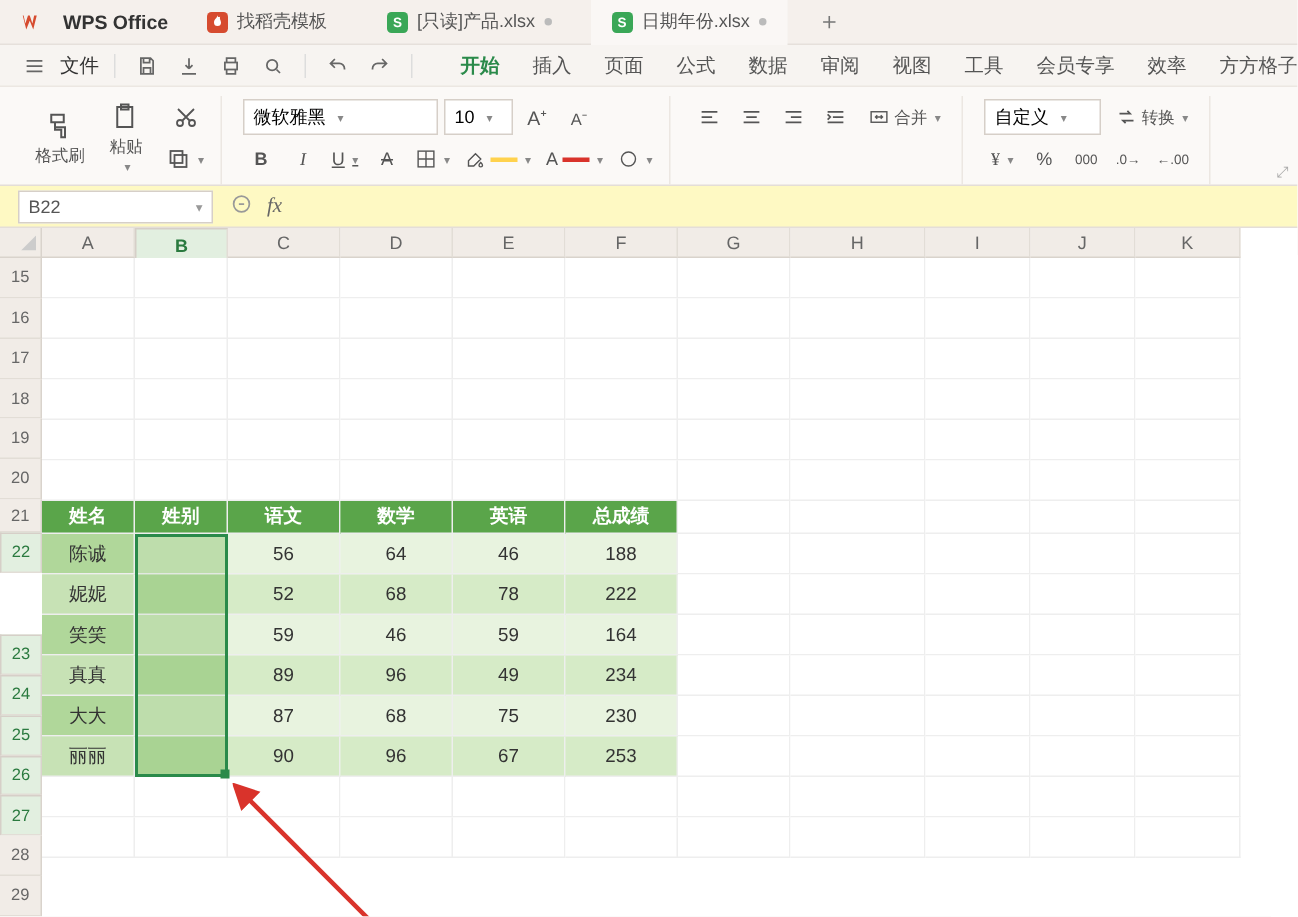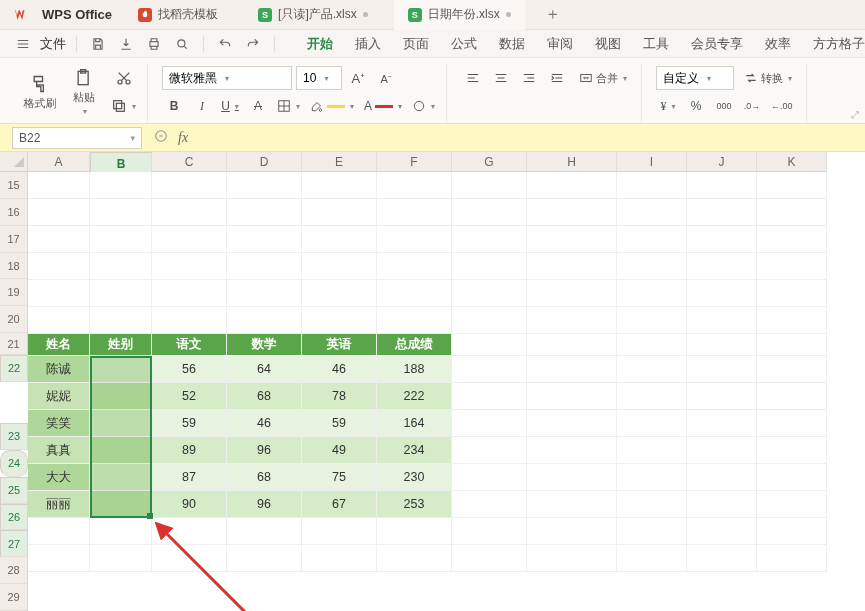--- a/index.html
+++ b/index.html
@@ -467,21 +467,21 @@
   <div class="rowhdrs" id="rowhdrs">
       <div class="rowhdr" style="height: 27px;">15</div>
       <div class="rowhdr" style="height: 27px;">16</div>
       <div class="rowhdr" style="height: 27px;">17</div>
       <div class="rowhdr" style="height: 27px;">18</div>
       <div class="rowhdr" style="height: 27px;">19</div>
       <div class="rowhdr" style="height: 27px;">20</div>
       <div class="rowhdr" style="height: 22px;">21</div>
       <div class="rowhdr sel" style="height: 27px;">22</div>
       <div class="rowhdr sel" style="height: 27px; margin-top: 41px;">23</div>
-      <div class="rowhdr sel" style="height: 27px; border-radius: 10px;">24</div>
+      <div class="rowhdr sel" style="height: 27px;">24</div>
       <div class="rowhdr sel" style="height: 27px;">25</div>
       <div class="rowhdr sel" style="height: 27px;">26</div>
       <div class="rowhdr sel" style="height: 27px;">27</div>
       <div class="rowhdr" style="height: 27px;">28</div>
       <div class="rowhdr" style="height: 27px;">29</div>
     </div>
   <div class="cells" id="cells">
       <div class="cellrow" style="height: 27px;">
         <div class="cell" style="width: 62px; height: 27px;"></div>
         <div class="cell" style="width: 62px; height: 27px;"></div>

